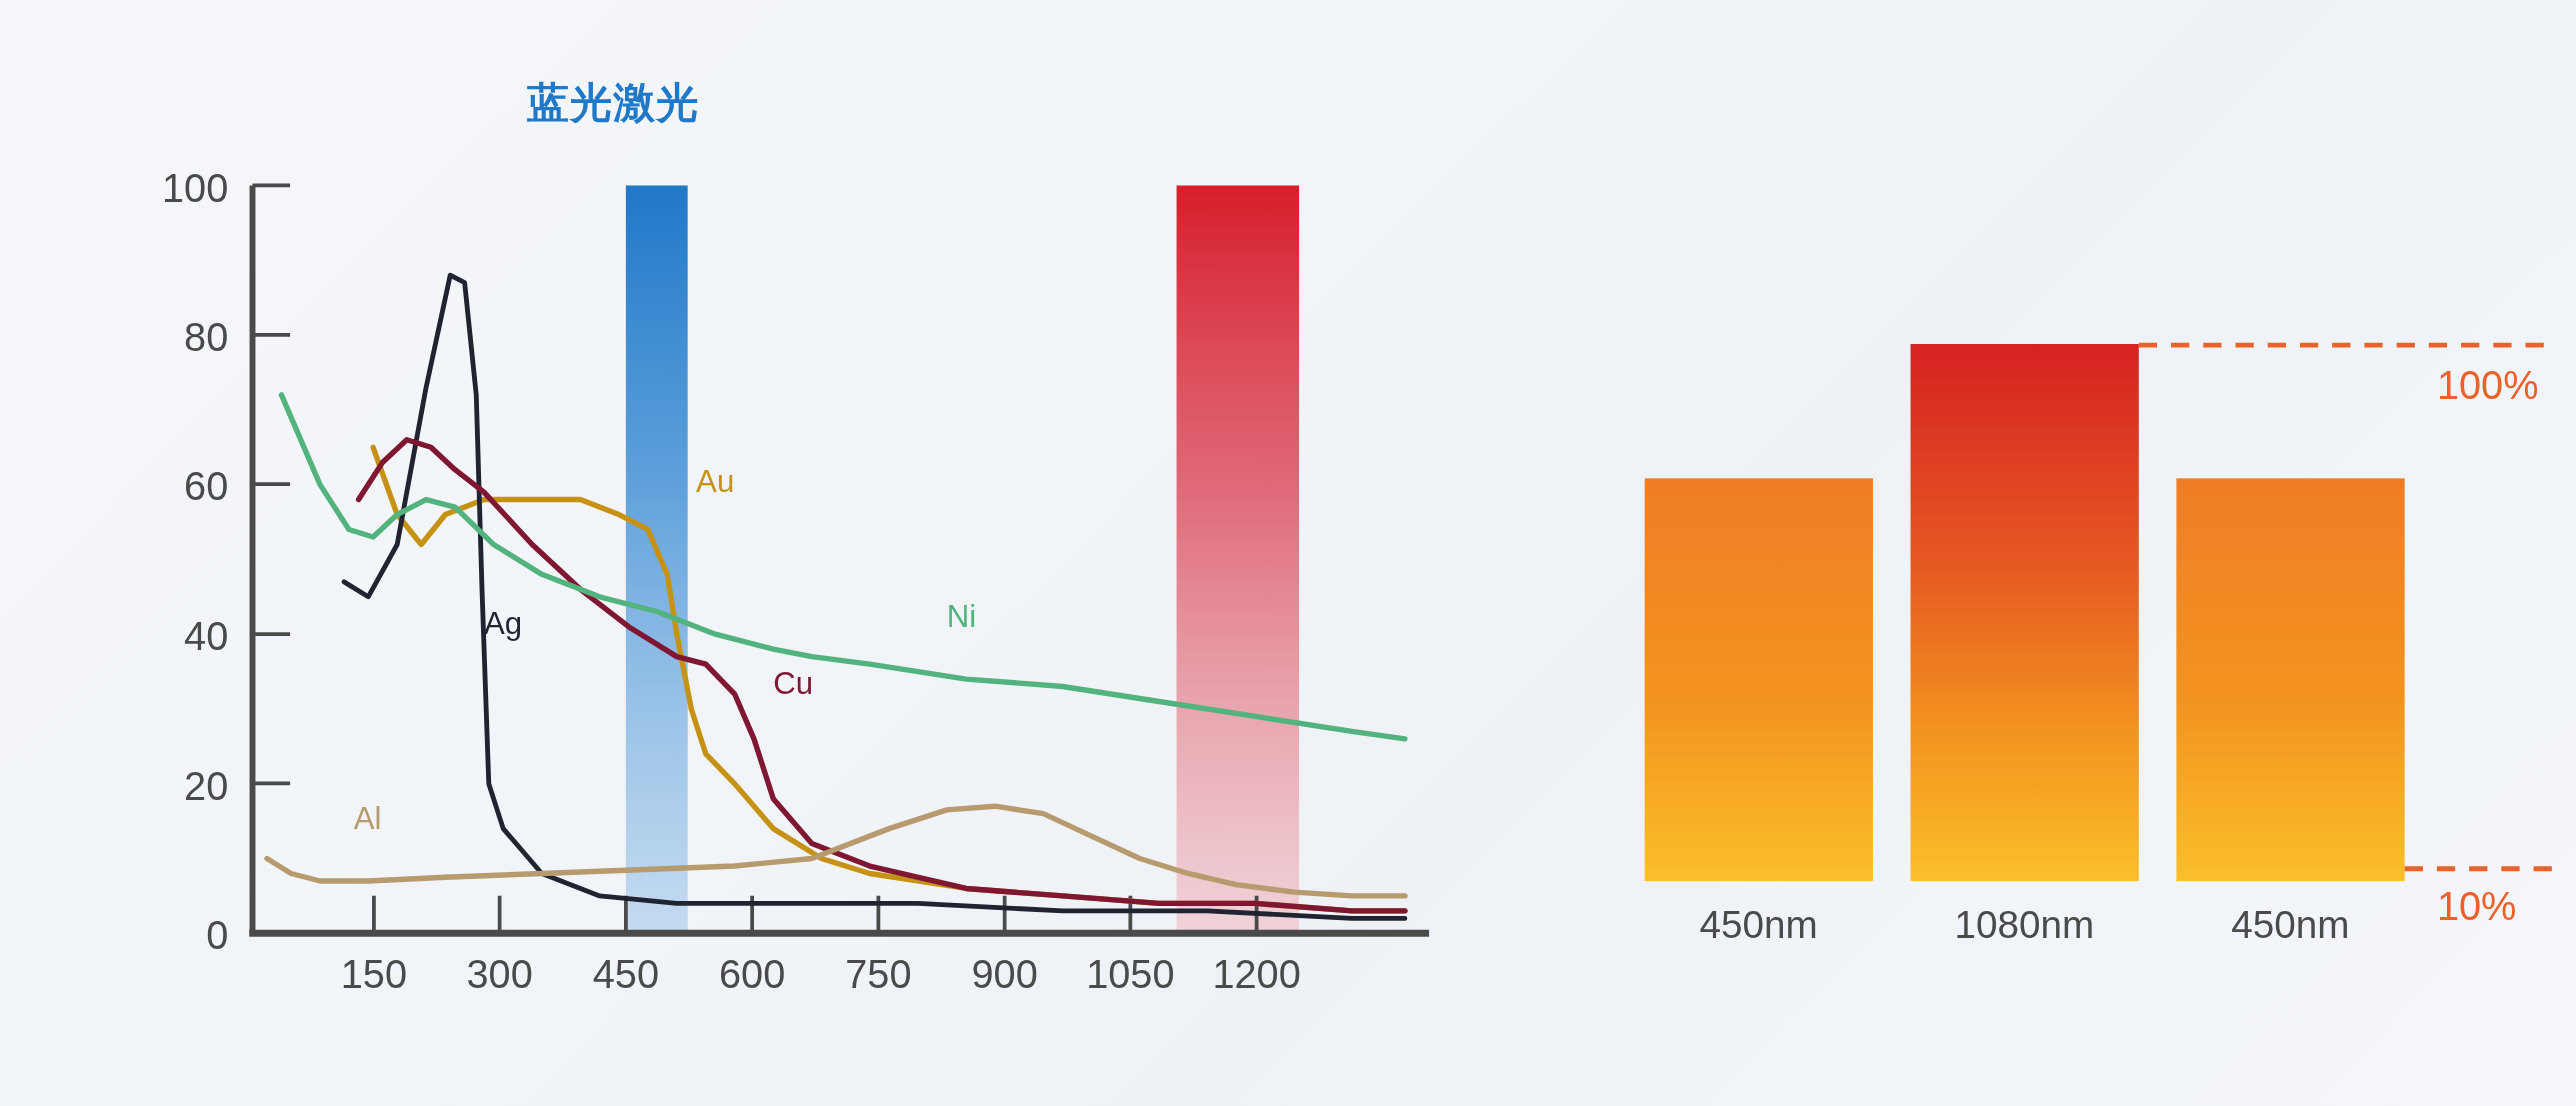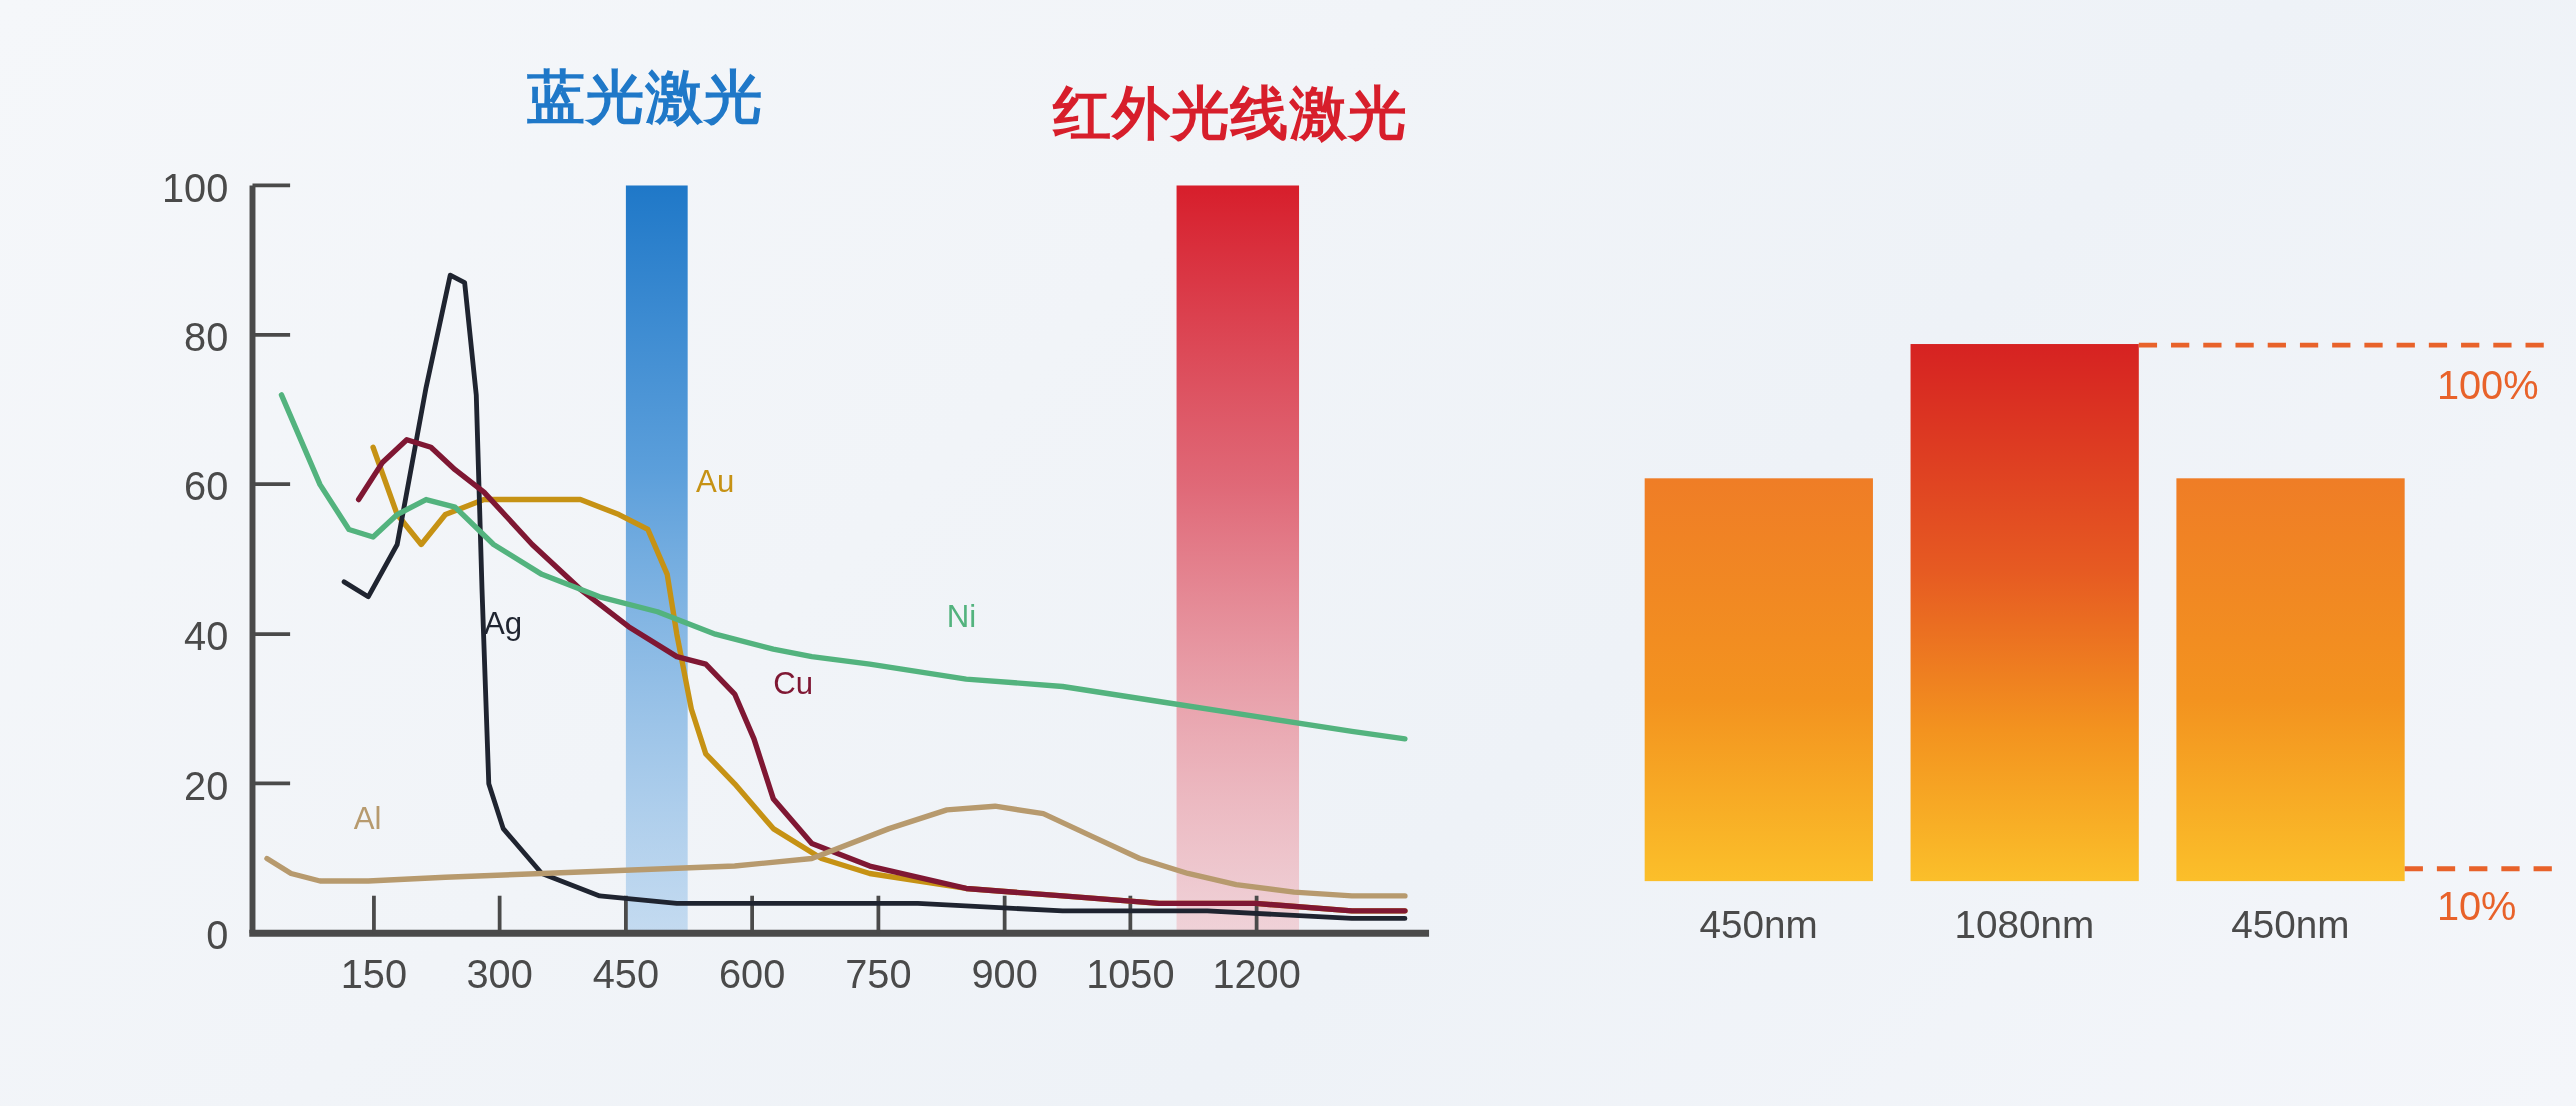--- a/index.html
+++ b/index.html
@@ -19,22 +19,22 @@
 
   
   .band-title {
     position: absolute;
     font-weight: bold;
     white-space: nowrap;
     letter-spacing: 1.1px;
   }
   #title-blue {
     left: 527px;
-    top: 59px;
-    font-size: 58px;
+    top: 75px;
+    font-size: 42px;
     color: #1f78c8;
   }
   #title-red {
     left: 1053px;
     top: 75px;
     font-size: 58px;
     color: #d71e2b;
   }
 
   
@@ -72,21 +72,20 @@
     font-family: "Liberation Sans", sans-serif;
     font-size: 74px;
   }
 </style>
 </head>
 <body>
 
 <div id="root">
 
   <div class="band-title" id="title-blue">蓝光激光</div>
-  <div class="band-title" id="title-red">红外光线激光</div>
 
   <svg id="line-chart" viewBox="0 0 2900 2060">
     <defs>
       <linearGradient id="blueBandGrad" x1="0" y1="0" x2="0" y2="1">
         <stop offset="0%" stop-color="#1f78c8" stop-opacity="1"></stop>
         <stop offset="38%" stop-color="#4e97d8" stop-opacity="0.92"></stop>
         <stop offset="100%" stop-color="#9fc6ea" stop-opacity="0.55"></stop>
       </linearGradient>
       <linearGradient id="redBandGrad" x1="0" y1="0" x2="0" y2="1">
         <stop offset="0%" stop-color="#d71e2b" stop-opacity="1"></stop>

